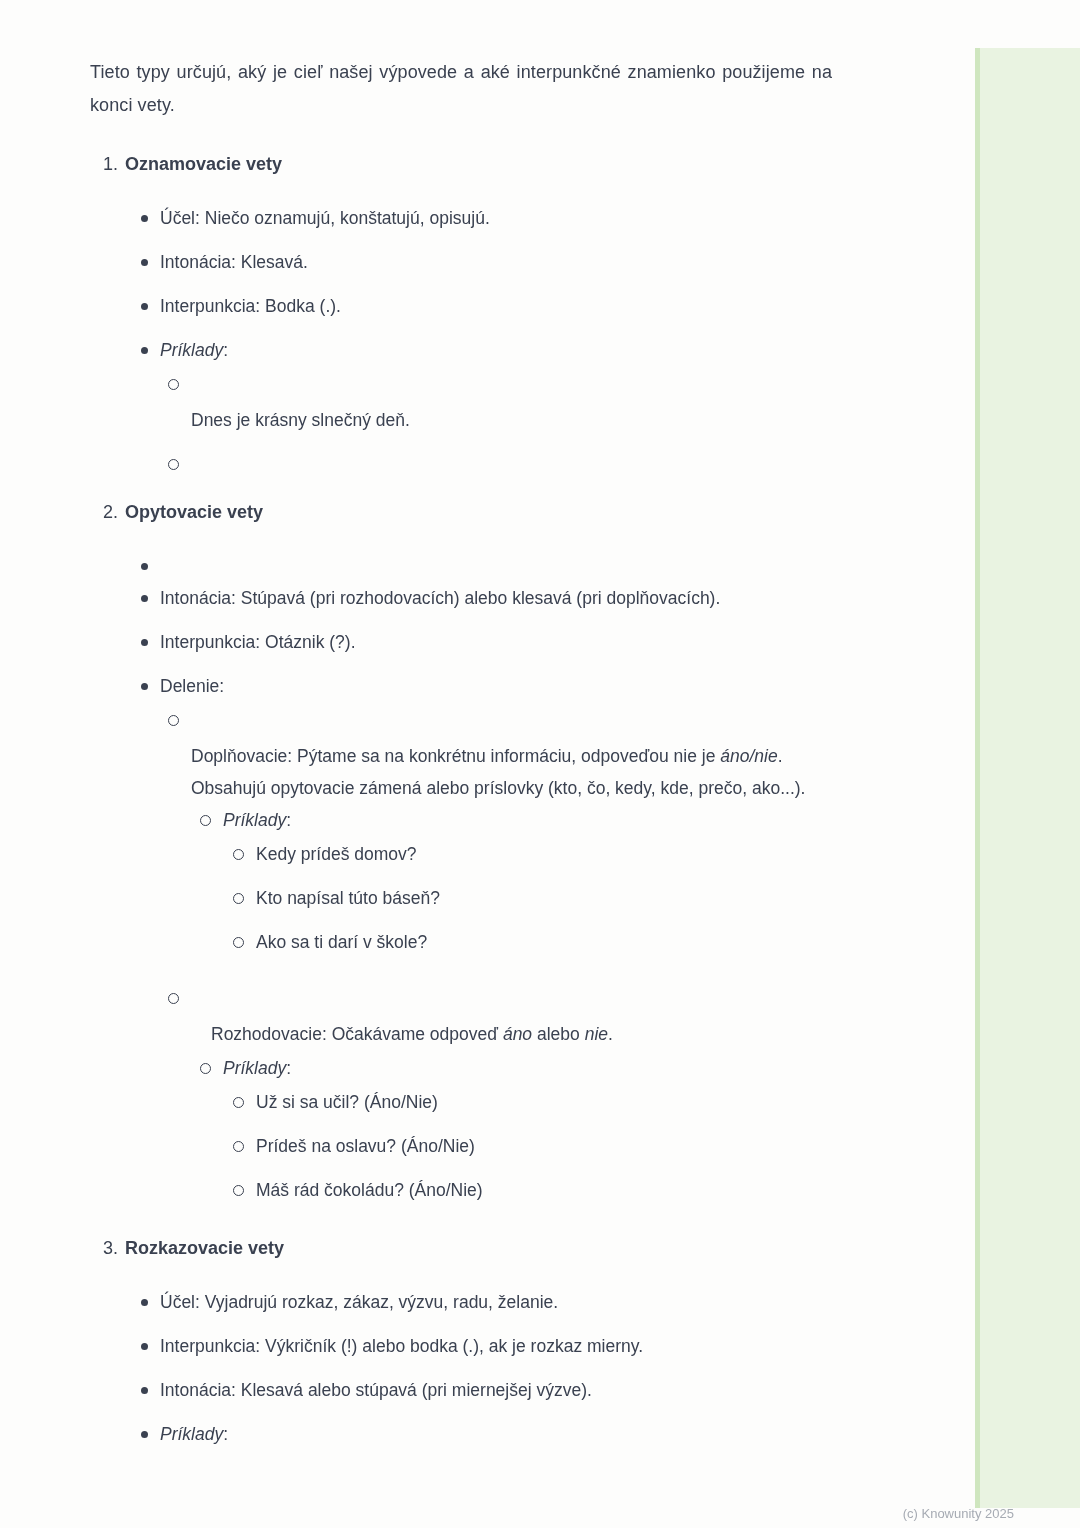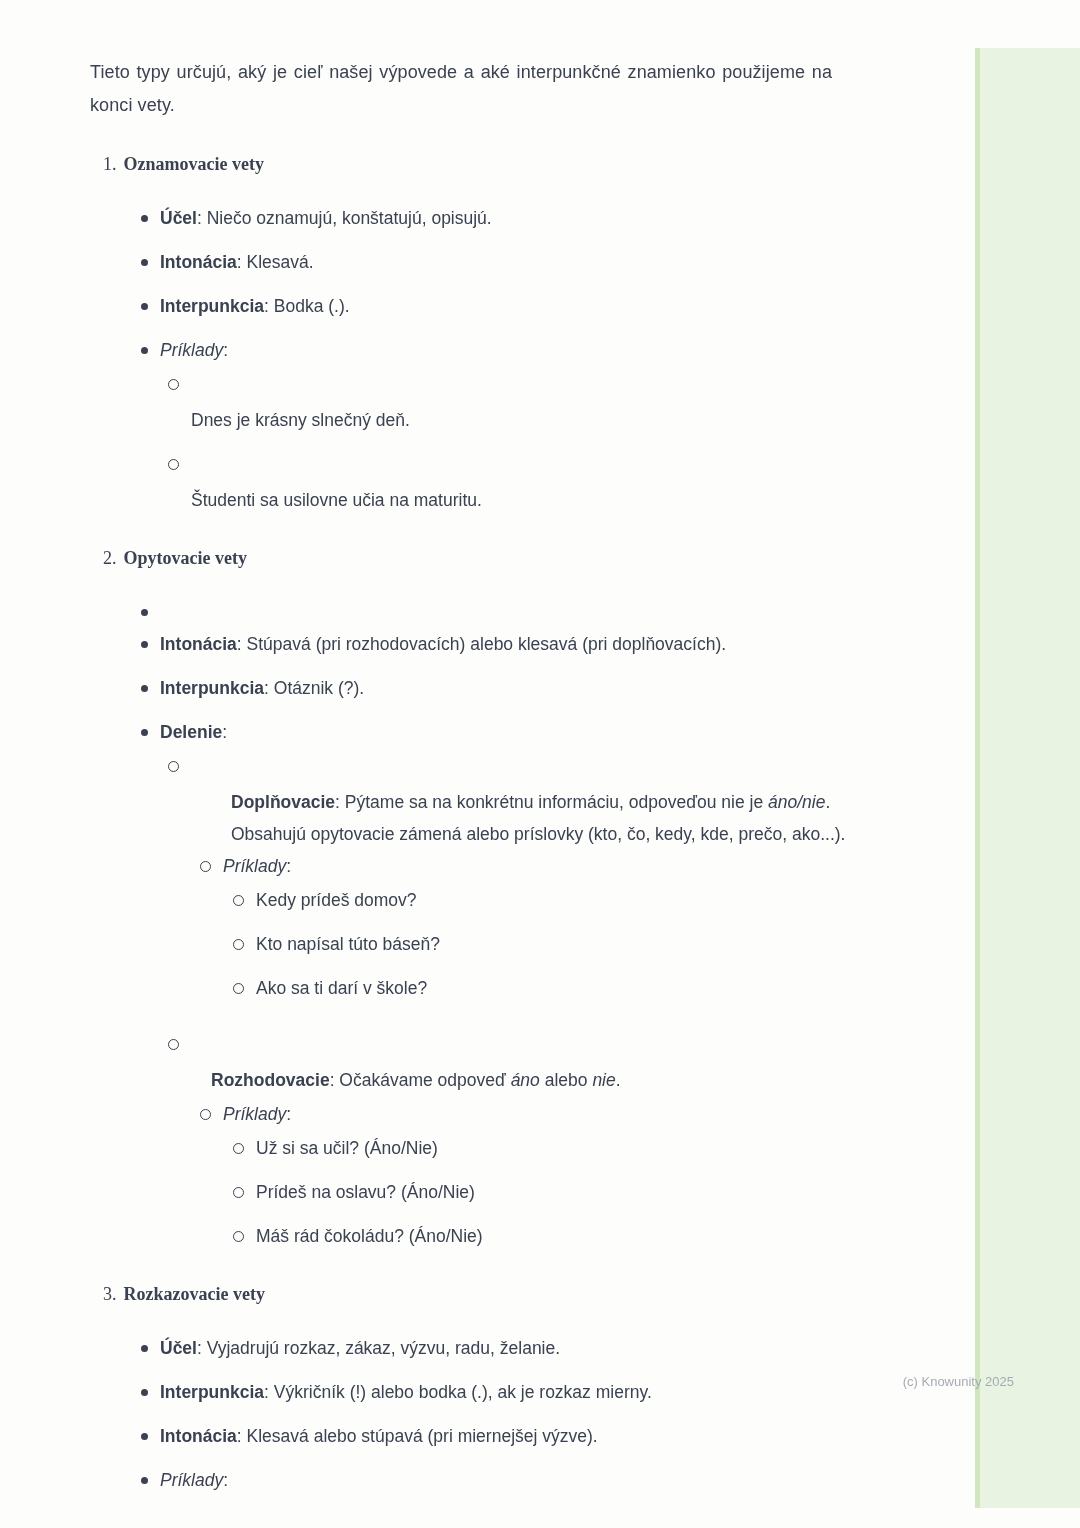--- a/index.html
+++ b/index.html
@@ -11,41 +11,41 @@
   }
   .stripe {
     position:absolute; left:975px; top:48px; width:105px; height:1460px;
     background:#e9f3e1; border-left:5px solid #cfe6bf; z-index:0;
   }
   .content { position:relative; z-index:1; padding:56px 0 0 90px; }
   .intro {
     width:742px; font-size:18px; line-height:33px;
     text-align:justify; margin-bottom:24px; letter-spacing:0.1px;
   }
-  .sec-head { margin:26px 0 22px; padding-left:13px; font-size:18px; line-height:32px;font-family:Liberation Serif, serif; }
+  .sec-head { margin:26px 0 22px; padding-left:13px; font-size:18px; line-height:32px; }
   .sec-num { margin-right:7px; }
   .sec-title { font-weight:bold; }
   .li { display:flex; align-items:flex-start; margin-bottom:12px; }
   .li-text { font-size:17.5px; line-height:32px; }
-  .li-text strong { font-weight:bold; }
+  .li-text strong { font-weight:normal; }
   .li-text em { font-style:italic; }
   .marker { flex:0 0 auto; margin-right:12px; }
   .dot { width:7px; height:7px; border-radius:50%; background:#3a4150; margin-top:13px; }
   .circ { width:11px; height:11px; border-radius:50%; border:1.6px solid #3a4150; margin-top:11px; }
   .indent-1 { padding-left:51px; }
   .indent-2 { padding-left:78px; }
   .indent-3 { padding-left:110px; }
   .indent-4 { padding-left:143px; }
   .indent-1 .li-text { max-width:618px; }
   .indent-2 .li-text { max-width:640px;margin-top:36px; }
-  .mb0 { margin-bottom:0;gap:40px; }
+  .mb0 { margin-bottom:0; }
   .mb2 { margin-bottom:2px; }
   .mt24 { margin-top:24px;gap:20px; }
   .watermark {
-    position:absolute; top:1374px; right:66px; z-index:2;
+    position:absolute; top:1506px; right:66px; z-index:2;
     font-size:13px; color:#a6abb3;
   }
 </style>
 </head>
 <body>
 
 <div class="page">
   <div class="stripe"></div>
 
   <div class="content">
@@ -73,21 +73,20 @@
         <span class="marker dot"></span>
         <p class="li-text"><em>Príklady</em><span>:</span></p>
       </div>
 
       <div class="li indent-2">
         <span class="marker circ"></span>
         <p class="li-text">Dnes je krásny slnečný deň.</p>
       </div>
       <div class="li indent-2">
         <span class="marker circ"></span>
-        <p class="li-text">Študenti sa usilovne učia na maturitu.</p>
       </div>
     </div>
 
     <div class="section">
       <div class="sec-head">
         <span class="sec-num">2.</span><span class="sec-title">Opytovacie vety</span>
       </div>
 
       <div class="li indent-1">
         <span class="marker dot"></span>

